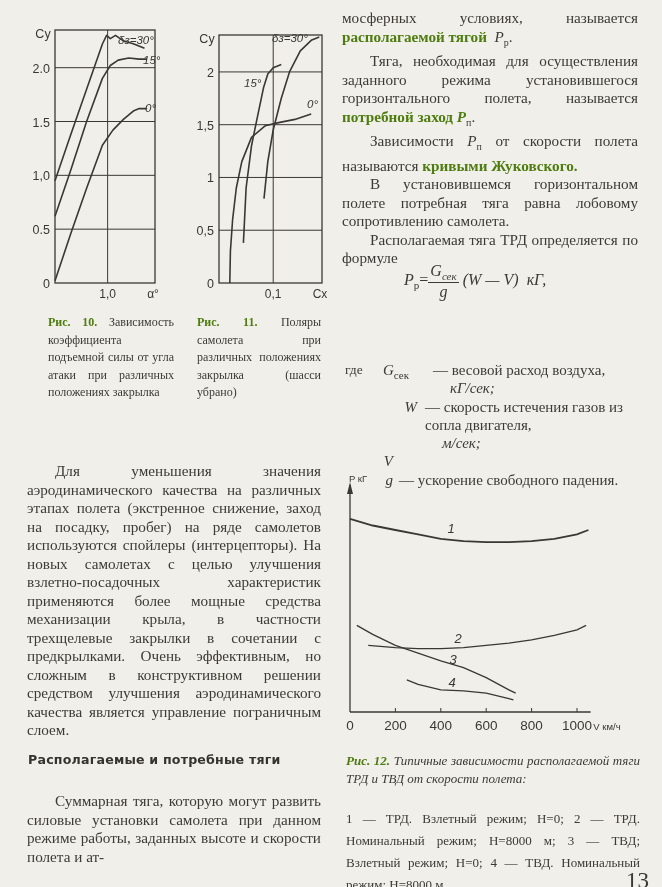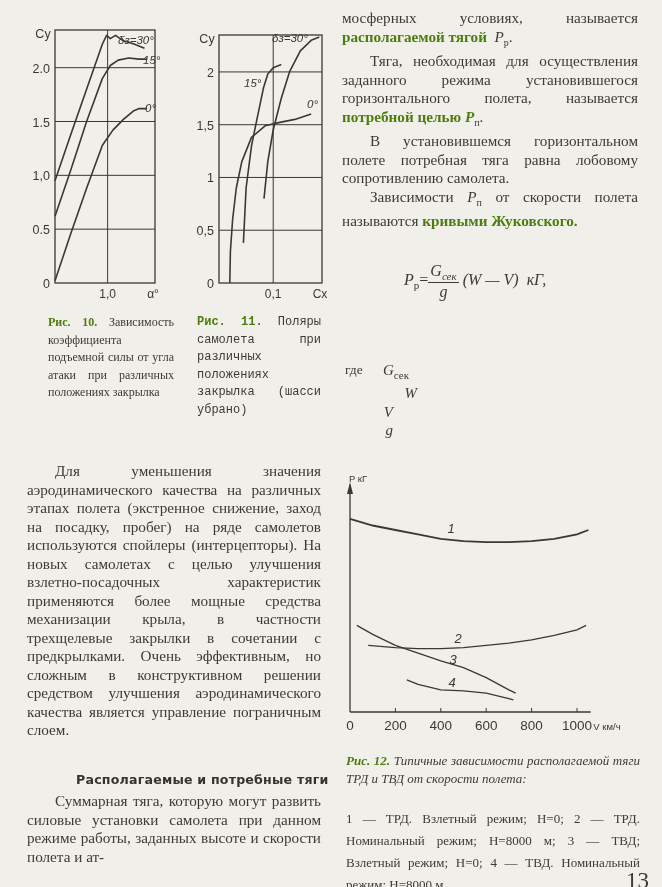--- a/index.html
+++ b/index.html
@@ -73,69 +73,75 @@
     <path d="M53.4 242.9 L56.1 188.0 L61.5 145.8 L68.0 114.1 L73.5 87.8 L77.8 74.0 L83.2 67.7 L91.3 64.5" fill="none" stroke="#3a3835" stroke-width="1.6" stroke-linejoin="round"></path>
     <text x="54" y="87" font-size="11.5" text-anchor="start" font-style="italic">15°</text>
     <path d="M74.0 198.6 L77.8 161.6 L83.2 130.0 L91.3 98.3 L99.5 71.9 L110.3 50.8 L121.2 40.3 L129.3 37.1" fill="none" stroke="#3a3835" stroke-width="1.6" stroke-linejoin="round"></path>
     <text x="82" y="42" font-size="11.5" text-anchor="start" font-style="italic">δз=30°</text>
   </svg>
 
 <div class="abs cap" style="left:48px;top:314px;width:126px;">
   <b>Рис. 10.</b>
   <span>Зависимость коэффициента подъемной силы от угла атаки при различных положениях закрылка</span>
 </div>
-<div class="abs cap" style="left:197px;top:314px;width:124px;font-family:Liberation Mono, monospace;">
+<div class="abs cap" style="left:197px;top:314px;width:124px;">
   <b>Рис. 11.</b>
   <span>Поляры самолета при различных положениях закрылка (шасси убрано)</span>
 </div>
 
 <div class="abs para" style="left:27px;top:462px;width:294px;">
   <span class="ind"></span><span>Для уменьшения значения аэродинамического качества на различных этапах полета (экстренное снижение, заход на посадку, пробег) на ряде самолетов используются спойлеры (интерцепторы). На новых самолетах с целью улучшения взлетно-посадочных характеристик применяются более мощные средства механизации крыла, в частности трехщелевые закрылки в сочетании с предкрылками. Очень эффективным, но сложным в конструктивном решении средством улучшения аэродинамического качества является управление пограничным слоем.</span>
 </div>
 
-<div class="abs heading" style="left:28px;top:772px;margin-left:48px;">Располагаемые и потребные тяги</div>
+<div class="abs heading" style="left:28px;top:752px;">Располагаемые и потребные тяги</div>
 
 <div class="abs para" style="left:27px;top:792px;width:294px;">
   <span class="ind"></span><span>Суммарная тяга, которую могут развить силовые установки самолета при данном режиме работы, заданных высоте и скорости полета и ат-</span>
 </div>
 
 <div class="abs para" style="left:342px;top:9px;width:296px;">
   <div>
     <span>мосферных условиях, называется </span><b>располагаемой тягой</b>&nbsp; <i>P</i><sub style="font-size:10px">р</sub><span>.</span>
   </div>
   <div>
-    <span class="ind"></span><span>Тяга, необходимая для осуществления заданного режима установившегося горизонтального полета, называется </span><b>потребной целью</b> <i class="bold">P</i><sub style="font-size:10px">п</sub><span>.</span>
+    <span class="ind"></span><span>Тяга, необходимая для осуществления заданного режима установившегося горизонтального полета, называется </span><b>потребной заход</b> <i class="bold">P</i><sub style="font-size:10px">п</sub><span>.</span>
+  </div>
+  <div>
+    <span class="ind"></span><span>Зависимости </span><i>P</i><sub style="font-size:10px">п</sub><span> от скорости полета называются </span><b>кривыми Жуковского</b><b>.</b>
   </div>
   <div>
     <span class="ind"></span><span>В установившемся горизонтальном полете потребная тяга равна лобовому сопротивлению самолета.</span>
   </div>
   <div>
-    <span class="ind"></span><span>Зависимости </span><i>P</i><sub style="font-size:10px">п</sub><span> от скорости полета называются </span><b>кривыми Жуковского</b><b>.</b>
+    <span class="ind"></span><span>Располагаемая тяга ТРД определяется по формуле</span>
   </div>
 </div>
 
 <div class="abs formula" style="left:404px;top:262px;">
   <span><span>P</span><sub style="font-style:normal;font-size:11px">р</sub></span><span style="font-style:normal">=</span><span class="frac"><span class="num"><span>G</span><sub style="font-size:11px">сек</sub></span><span class="den">g</span></span>
   <span>(W — V)</span>&nbsp;
   <span>кГ,</span>
 </div>
 
 <div class="abs defs" style="left:345px;top:318px;width:295px;margin-top:43px;">
   <div style="display:flex">
     <span style="width:38px;font-size:13.5px">где</span>
     <span style="width:50px"><i>G</i><sub style="font-size:11px">сек</sub></span>
+    <span style="flex:1"><span>—</span> <span>весовой расход воздуха,</span><br><span style="padding-left:17px"><i>кГ/сек;</i></span></span>
   </div>
   <div style="display:flex">
     <span style="width:72px;text-align:right;padding-right:8px"><i>W</i></span>
+    <span style="flex:1;padding-left:0"><span>—</span> <span>скорость истечения газов из сопла двигателя,</span><br><span style="padding-left:17px"><i>м/сек;</i></span></span>
   </div>
   <div style="display:flex">
     <span style="width:48px;text-align:right;padding-right:6px"><i>V</i></span>
   </div>
   <div style="display:flex">
     <span style="width:48px;text-align:right;padding-right:6px"><i>g</i></span>
+    <span style="flex:1;text-align:justify"><span>—</span> <span>ускорение свободного падения.</span></span>
   </div>
 </div>
 
 <svg class="abs" id="fig12" style="left:330px;top:460px" width="332" height="280">
     <line x1="20" x2="20" y1="252" y2="25" stroke="#3a3835" stroke-width="1.3"></line>
     <path d="M17 34 L20 22 L23 34 Z" fill="#3a3835"></path>
     <line x1="20" x2="260.62" y1="252" y2="252" stroke="#3a3835" stroke-width="1.3"></line>
     <text x="20" y="270" font-size="13.5" text-anchor="middle">0</text>
     <line x1="65.4" x2="65.4" y1="252" y2="248" stroke="#3a3835" stroke-width="1"></line>
     <text x="65.4" y="270" font-size="13.5" text-anchor="middle">200</text>

